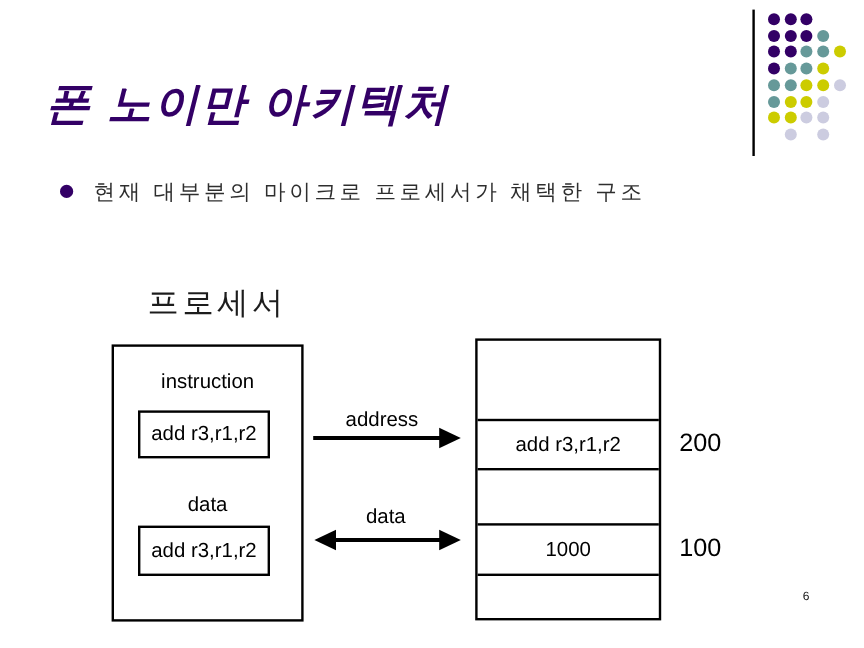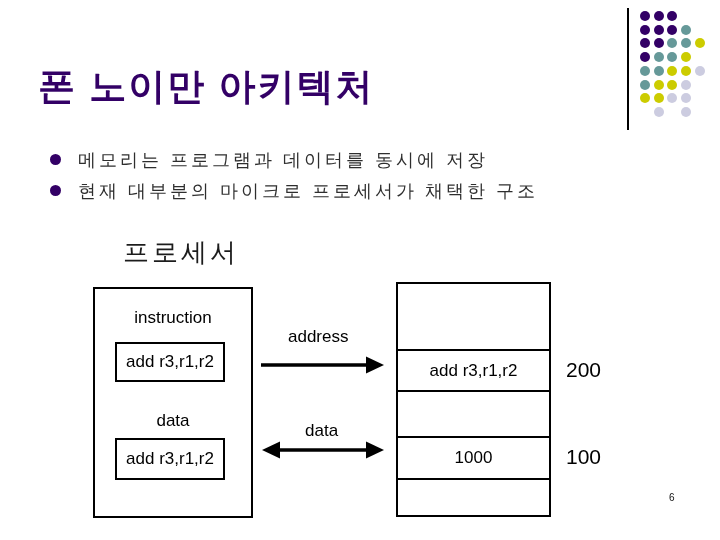--- a/index.html
+++ b/index.html
@@ -51,34 +51,34 @@
     font-size:17px; color:#000; box-sizing:border-box; }
   .mem-row + .mem-row { border-top:2px solid #000; }
   .mr0 { height:65px; } .mr1 { height:41px; } .mr2 { height:46px; }
   .mr3 { height:42px; } .mr4 { flex:1; }
   
   .addr-val { position:absolute; font-size:21px; color:#000; }
   .addr-200 { left:566px; top:358px; }
   .addr-100 { left:566px; top:445px; }
   
   .bus-label { position:absolute; font-size:17px; color:#000; }
-  .lbl-address  { left:288px; top:327px;text-align:right; }
+  .lbl-address  { left:288px; top:340px;text-align:right; }
   .lbl-bus-data { left:305px; top:421px; }
   .arrow-svg { position:absolute; }
   .arrow-address { left:256px; top:353px; }
   .arrow-data    { left:256px; top:438px; }
   
   .page-num { position:absolute; left:669px; top:492px; font-size:10px; color:#111; }
 </style>
 </head>
 <body>
 
 <div class="slide">
 
-  <div class="title" style="color: rgb(51, 0, 102);">폰 노이만 아키텍처</div>
+  <div class="title" style="color: rgb(51, 0, 102); font-style: italic;">폰 노이만 아키텍처</div>
 
   <div class="vline"></div>
   <div class="dotgrid">
       <span class="dot" style="left: 0px; top: 0px; background: rgb(51, 0, 102);"></span>
       <span class="dot" style="left: 13.7px; top: 0px; background: rgb(51, 0, 102);"></span>
       <span class="dot" style="left: 27.4px; top: 0px; background: rgb(51, 0, 102);"></span>
       <span class="dot" style="left: 0px; top: 13.7px; background: rgb(51, 0, 102);"></span>
       <span class="dot" style="left: 13.7px; top: 13.7px; background: rgb(51, 0, 102);"></span>
       <span class="dot" style="left: 27.4px; top: 13.7px; background: rgb(51, 0, 102);"></span>
       <span class="dot" style="left: 41.1px; top: 13.7px; background: rgb(102, 153, 153);"></span>
@@ -102,24 +102,20 @@
       <span class="dot" style="left: 41.1px; top: 68.5px; background: rgb(204, 204, 224);"></span>
       <span class="dot" style="left: 0px; top: 82.2px; background: rgb(204, 204, 0);"></span>
       <span class="dot" style="left: 13.7px; top: 82.2px; background: rgb(204, 204, 0);"></span>
       <span class="dot" style="left: 27.4px; top: 82.2px; background: rgb(204, 204, 224);"></span>
       <span class="dot" style="left: 41.1px; top: 82.2px; background: rgb(204, 204, 224);"></span>
       <span class="dot" style="left: 13.7px; top: 95.9px; background: rgb(204, 204, 224);"></span>
       <span class="dot" style="left: 41.1px; top: 95.9px; background: rgb(204, 204, 224);"></span>
     </div>
 
   <div class="bullets">
-    <div class="bullet-item">
-      <span class="bullet-dot" style="background: rgb(51, 0, 102);"></span>
-      <span class="bullet-text" style="color: rgb(46, 46, 46);">메모리는 프로그램과 데이터를 동시에 저장</span>
-    </div>
     <div class="bullet-item">
       <span class="bullet-dot" style="background: rgb(51, 0, 102);"></span>
       <span class="bullet-text" style="color: rgb(46, 46, 46);">현재 대부분의 마이크로 프로세서가 채택한 구조</span>
     </div>
   </div>
 
   <div class="ko-label proc-label">프로세서</div>
 
   <div class="proc-box"></div>
   <div class="proc-sublabel lbl-instruction">instruction</div>

